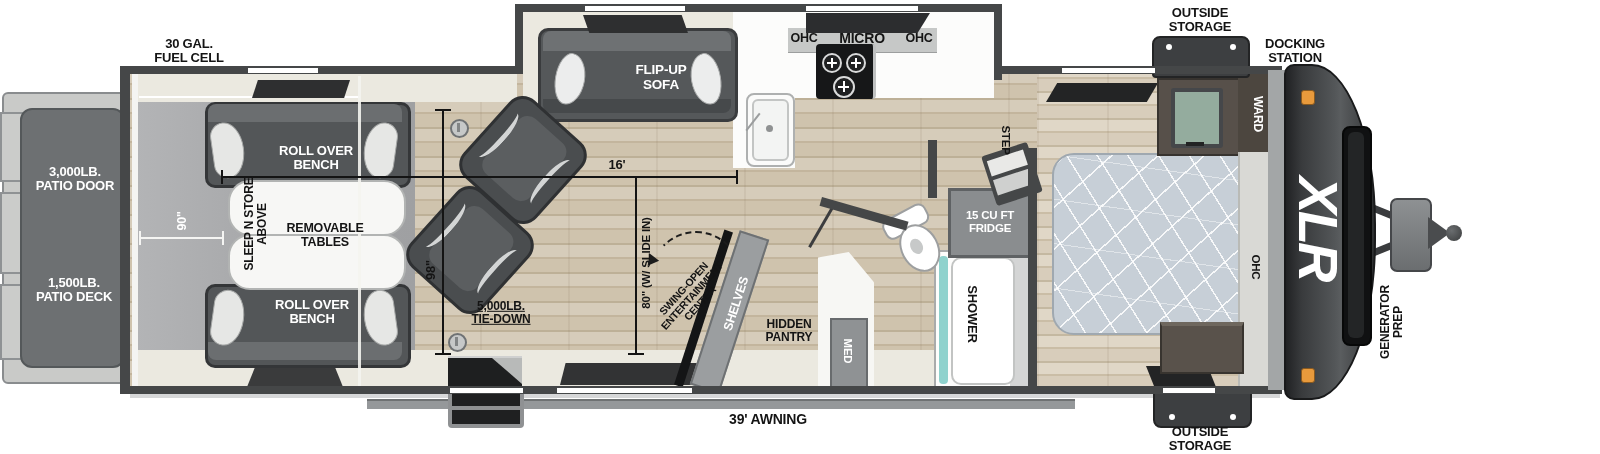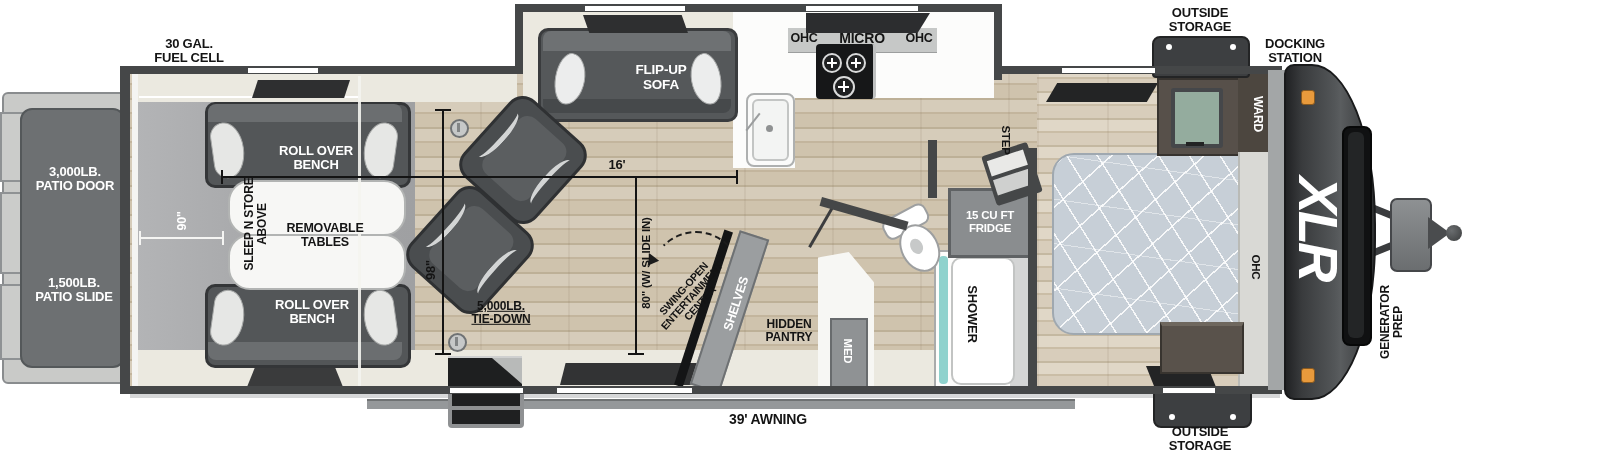--- a/index.html
+++ b/index.html
@@ -45,21 +45,21 @@
 <div class="canvas">
 
   <div class="abs" style="left:2px;top:92px;width:122px;height:288px;background:#c9cac8;border:2px solid #898c8e;border-radius:6px;z-index:10;"></div>
   <div class="abs" style="left:0px;top:112px;width:20px;height:66px;background:#cbccca;border:2px solid #8f9294;z-index:11;"></div>
   <div class="abs" style="left:0px;top:192px;width:20px;height:78px;background:#cbccca;border:2px solid #8f9294;z-index:11;"></div>
   <div class="abs" style="left:0px;top:284px;width:20px;height:72px;background:#cbccca;border:2px solid #8f9294;z-index:11;"></div>
   <div class="abs" style="left:20px;top:108px;width:101px;height:256px;background:#6d7072;border:2px solid #54585a;border-radius:12px;z-index:12;"></div>
   <div class="lbl w" style="left:75px;top:179px;font-size:13px;">3,000LB.
 PATIO DOOR</div>
   <div class="lbl w" style="left:74px;top:290px;font-size:13px;">1,500LB.
-PATIO SLIDE</div>
+PATIO DECK</div>
 
   <div class="abs" style="left:130px;top:394px;width:1150px;height:4px;background:#d6d7d8;z-index:5;"></div>
   <div class="abs" style="left:367px;top:399px;width:708px;height:8px;background:#95989a;border-top:2px solid #6f7273;z-index:6;"></div>
   <div class="lbl" style="left:768px;top:420px;font-size:14px;">39' AWNING</div>
 
   <div class="abs wood" style="left:128px;top:72px;width:1150px;height:316px;z-index:10;"></div>
   <div class="abs" style="left:137px;top:72px;width:278px;height:316px;background:linear-gradient(90deg,#b3b4b6,#a3a4a6 60%,#9fa0a2);z-index:12;"></div>
   <div class="abs woodlight" style="left:1037px;top:74px;width:241px;height:314px;z-index:12;"></div>
   <div class="abs" style="left:137px;top:72px;width:380px;height:30px;background:#ebe9e0;z-index:13;"></div>
   <div class="abs" style="left:137px;top:350px;width:885px;height:38px;background:#ebe9e0;z-index:13;"></div>

